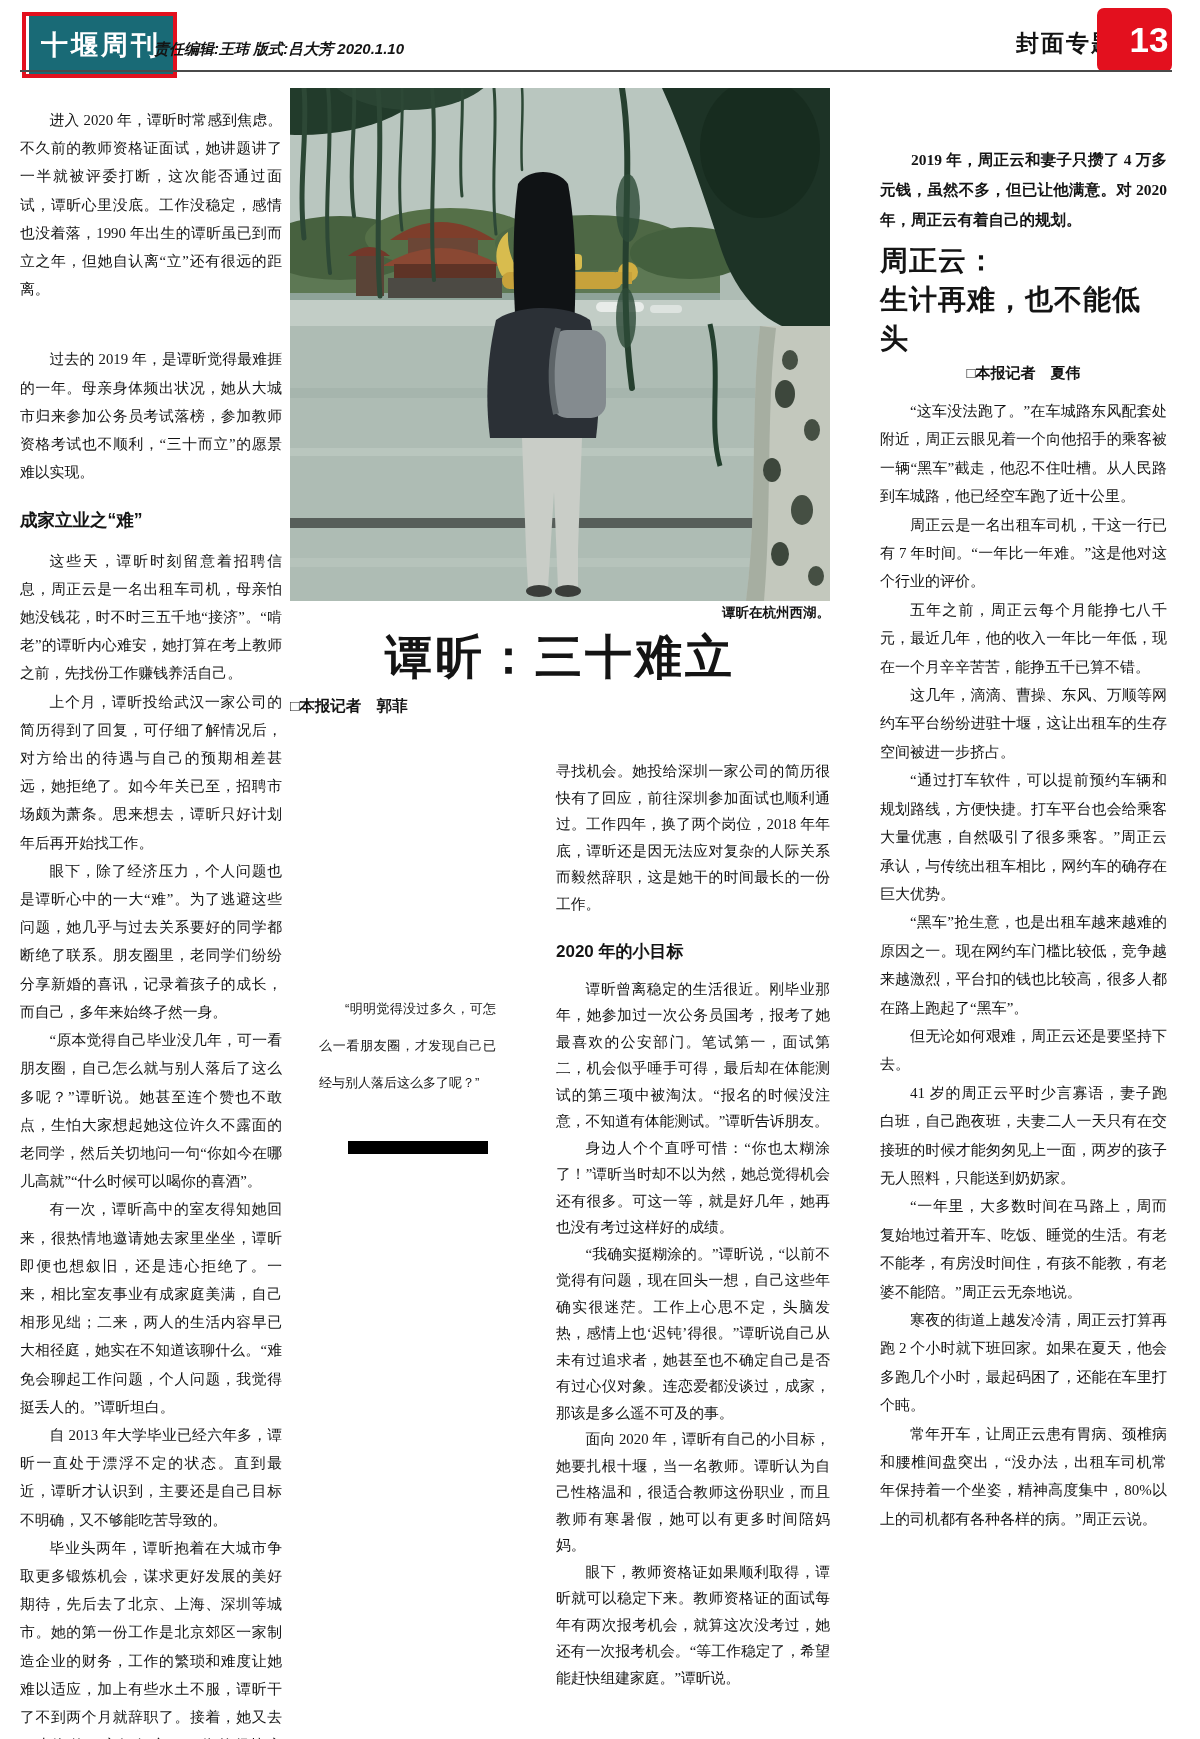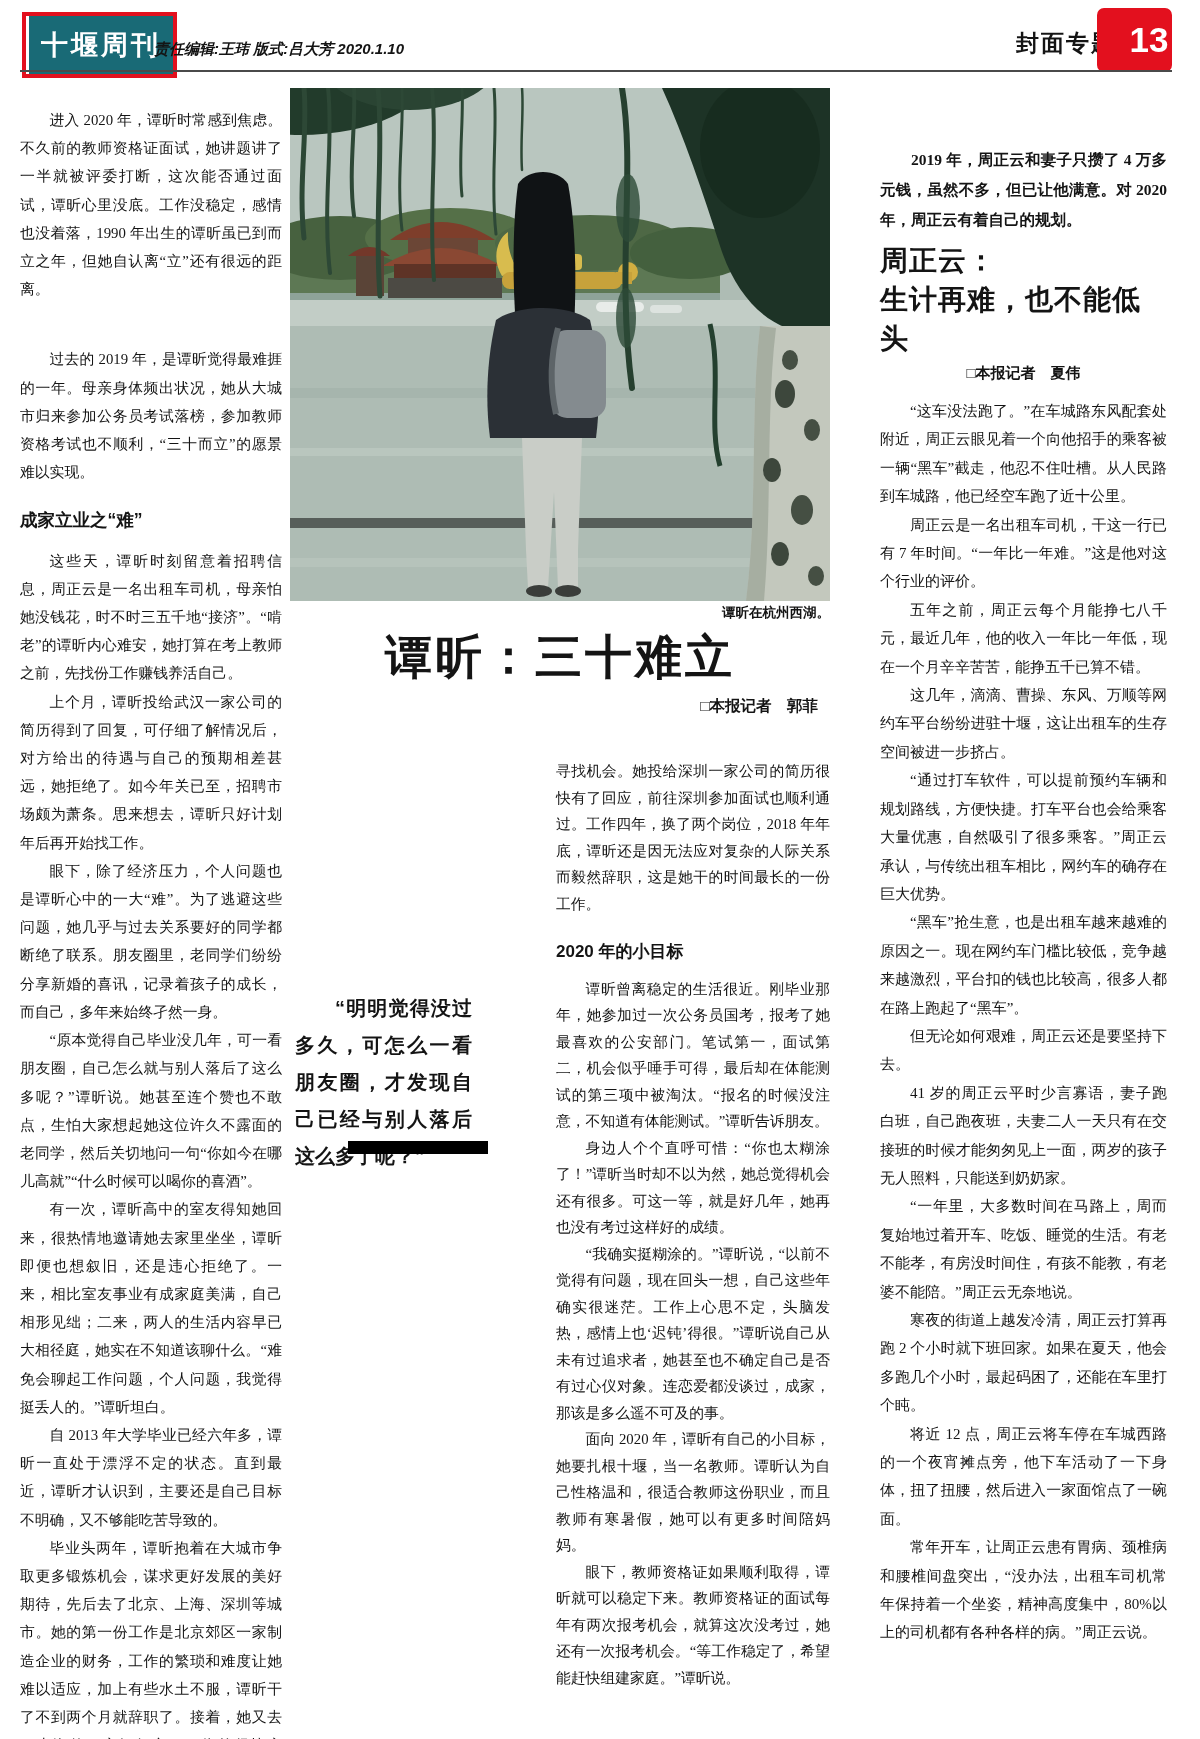--- a/index.html
+++ b/index.html
@@ -28,25 +28,25 @@
   .left-col{position:absolute;left:20px;top:106px;width:262px;font-size:14.8px;line-height:28.2px;}
   .mid-col{position:absolute;left:556px;top:758px;width:274px;font-size:14.8px;line-height:26.5px;}
   .mid-col .blk.subhead{margin:22px 0 10px 0;font-size:17px;}
   
   .photo{position:absolute;left:290px;top:88px;width:540px;height:513px;display:block;}
   .caption{position:absolute;left:290px;top:604px;width:540px;text-align:right;
         font-family:"Liberation Sans","DejaVu Sans",sans-serif;font-weight:bold;font-size:13.5px;}
   
   .mid-headline{position:absolute;left:290px;top:626px;width:540px;margin:0;text-align:center;
         font-family:"Liberation Serif","DejaVu Serif",serif;font-weight:900;font-size:47px;letter-spacing:3px;}
-  .mid-byline{position:absolute;left:278px;top:696px;width:540px;text-align:right;
+  .mid-byline{position:absolute;left:290px;top:696px;width:540px;text-align:left;
         font-family:Liberation Serif, serif;font-weight:bold;font-size:15.5px;}
   
-  .pullquote{position:absolute;left:295px;top:990px;width:177px;
-        font-family:"Liberation Sans","DejaVu Sans",sans-serif;font-weight:bold;font-size:20px;
+  .pullquote{position:absolute;left:319px;top:990px;width:177px;
+        font-family:"Liberation Sans","DejaVu Sans",sans-serif;font-weight:normal;font-size:13px;
         line-height:37px;text-align:justify;text-indent:2em;}
   .pq-bar{position:absolute;left:348px;top:1141px;width:140px;height:13px;background:#000000;}
   
   .right-col{position:absolute;left:880px;top:145px;width:287px;}
   .zhou-lead{font-weight:bold;font-size:15.5px;line-height:30px;text-indent:2em;text-align:justify;}
   .zhou-headline{margin:6px 0 0 0;font-family:"Liberation Sans","DejaVu Sans",sans-serif;
         font-weight:900;font-size:28px;line-height:39px;letter-spacing:1px;}
   .zhou-byline{margin-top:6px;text-align:center;font-family:"Liberation Sans","DejaVu Sans",sans-serif;
         font-weight:bold;font-size:15px;}
   .zhou-body{margin-top:14px;font-size:15px;line-height:28.4px;}
@@ -184,18 +184,17 @@
         <div class="blk para">“这车没法跑了。”在车城路东风配套处附近，周正云眼见着一个向他招手的乘客被一辆“黑车”截走，他忍不住吐槽。从人民路到车城路，他已经空车跑了近十公里。</div>
         <div class="blk para">周正云是一名出租车司机，干这一行已有 7 年时间。“一年比一年难。”这是他对这个行业的评价。</div>
         <div class="blk para">五年之前，周正云每个月能挣七八千元，最近几年，他的收入一年比一年低，现在一个月辛辛苦苦，能挣五千已算不错。</div>
         <div class="blk para">这几年，滴滴、曹操、东风、万顺等网约车平台纷纷进驻十堰，这让出租车的生存空间被进一步挤占。</div>
         <div class="blk para">“通过打车软件，可以提前预约车辆和规划路线，方便快捷。打车平台也会给乘客大量优惠，自然吸引了很多乘客。”周正云承认，与传统出租车相比，网约车的确存在巨大优势。</div>
         <div class="blk para">“黑车”抢生意，也是出租车越来越难的原因之一。现在网约车门槛比较低，竞争越来越激烈，平台扣的钱也比较高，很多人都在路上跑起了“黑车”。</div>
         <div class="blk para">但无论如何艰难，周正云还是要坚持下去。</div>
         <div class="blk para">41 岁的周正云平时少言寡语，妻子跑白班，自己跑夜班，夫妻二人一天只有在交接班的时候才能匆匆见上一面，两岁的孩子无人照料，只能送到奶奶家。</div>
         <div class="blk para">“一年里，大多数时间在马路上，周而复始地过着开车、吃饭、睡觉的生活。有老不能孝，有房没时间住，有孩不能教，有老婆不能陪。”周正云无奈地说。</div>
         <div class="blk para">寒夜的街道上越发冷清，周正云打算再跑 2 个小时就下班回家。如果在夏天，他会多跑几个小时，最起码困了，还能在车里打个盹。</div>
-        <div class="blk para">将近 12 点，周正云将车停在车城西路的一个夜宵摊点旁，他下车活动了一下身体，扭了扭腰，然后进入一家面馆点了一碗面。</div>
         <div class="blk para">常年开车，让周正云患有胃病、颈椎病和腰椎间盘突出，“没办法，出租车司机常年保持着一个坐姿，精神高度集中，80%以上的司机都有各种各样的病。”周正云说。</div>
       </div>
   </div>
 
 </div>
 
 </body></html>

